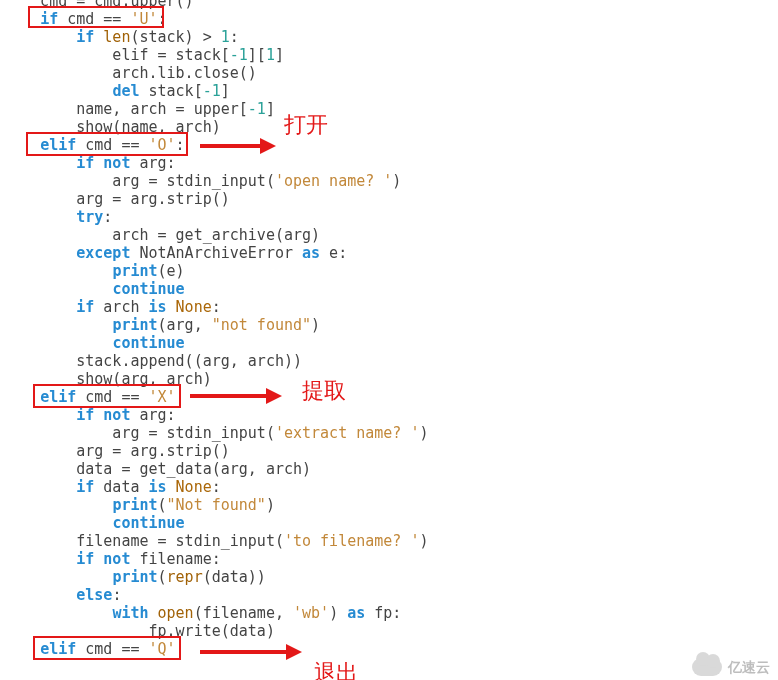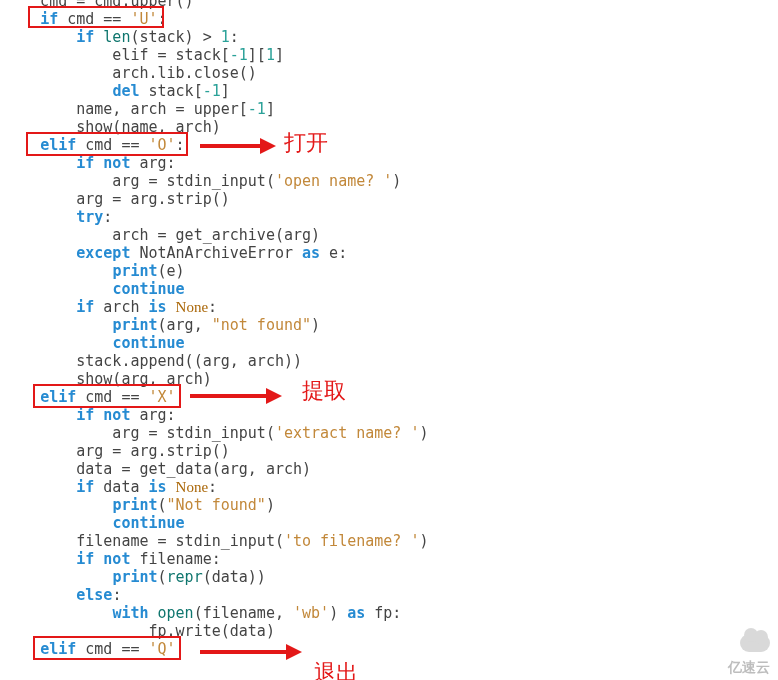--- a/index.html
+++ b/index.html
@@ -19,24 +19,24 @@
     padding: 0;
     position: absolute;
     top: -8px;
     left: 4px;
     white-space: pre;
     font-family: inherit;
     font-size: 15px;
     color: #444;
   }
   .kw   { color: #268bd2; font-weight: 600; }
-  .kw2  { color: #aa6708; font-family: Liberation Serif, serif; }
+  .kw2  { color: #aa6708; }
   .num  { color: #2aa198; }
   .str  { color: #c2883a; }
-  .fn   { color: #0f766e; margin-top: 20px; }
+  .fn   { color: #a16207; margin-top: 20px; }
   .cls  { color: #444; margin-top: 21px; }
   
   .redbox {
     position: absolute;
     border: 2px solid #e31818;
     box-sizing: border-box;
   }
   #box1 { top: 6px;   left: 28px; width: 136px; height: 22px; }
   #box2 { top: 132px; left: 26px; width: 162px; height: 24px; }
   #box3 { top: 384px; left: 33px; width: 148px; height: 24px; }
@@ -70,37 +70,36 @@
   #arr3 .shaft { width: 90px; left: 0; }
   #arr3 .head  { left: 86px; }
   
   .cn {
     position: absolute;
     font-family: "SimSun", "Songti SC", serif;
     font-size: 22px;
     color: #e31818;
     font-weight: 500;
   }
-  #cn1 { top: 134px; left: 284px; }
+  #cn1 { top: 116px; left: 284px; }
   #cn2 { top: 382px; left: 302px; }
   #cn3 { top: 640px; left: 314px; margin-top: 24px; }
   
   .watermark {
     position: absolute;
     right: 8px;
     bottom: 4px;
     display: flex;
-    align-items: flex-end;
+    align-items: flex-start;
     gap: 6px;
     opacity: 0.55;
     color: #888;
     font-family: "Microsoft YaHei", sans-serif;
     font-size: 14px;
     font-weight: 600;
-    flex-direction: column;
   }
   .wm-cloud {
     width: 30px; height: 18px;
     background: #bbb;
     border-radius: 10px;
     position: relative;
   }
   .wm-cloud::before {
     content: "";
     position: absolute;

